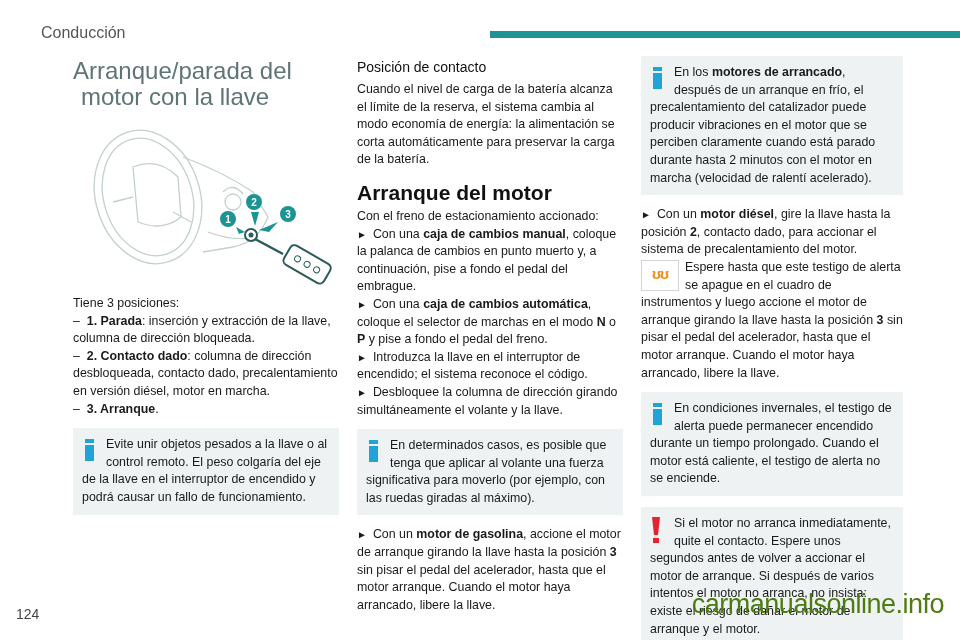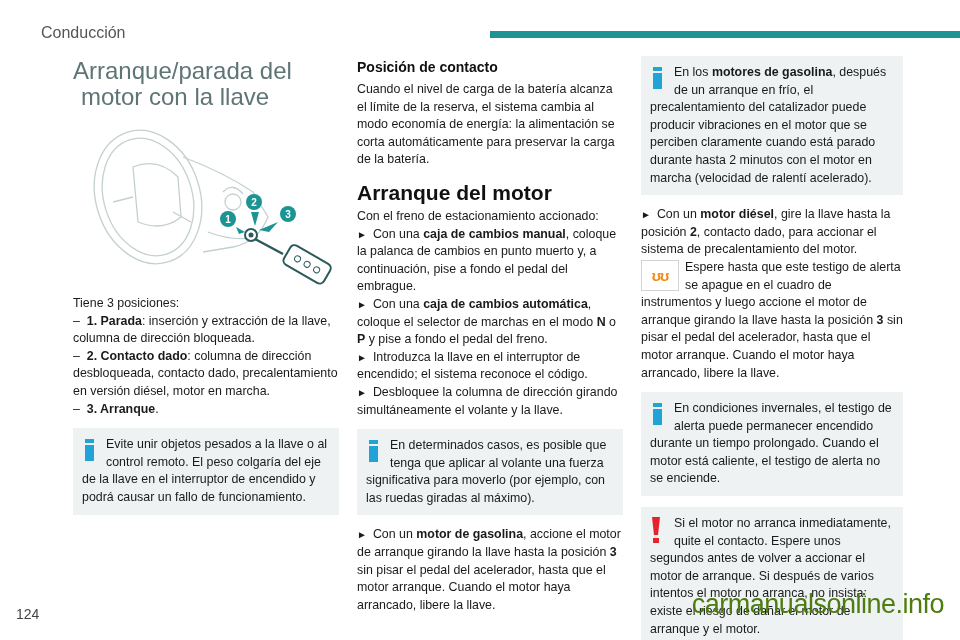--- a/index.html
+++ b/index.html
@@ -10,36 +10,36 @@
   .header-bar { position: absolute; left: 490px; top: 31px; width: 470px; height: 7px; background: #1c9493; }
 
   .col { position: absolute; top: 56px; }
   .col1 { left: 73px; width: 266px; }
   .col2 { left: 357px; width: 266px; }
   .col3 { left: 641px; width: 262px; }
 
   .h-main { font-size: 24px; line-height: 26px; color: #5f7475; font-weight: normal; margin-top: 2px; }
   .h-main .l2 { display: block; padding-left: 8px; }
   .h-sub { font-size: 19.5px; line-height: 25px; font-weight: bold; color: #111; margin-top: 17px; }
-  .h-sec { font-size: 14px; line-height: 18px; font-weight: bold; color: #111; }
+  .h-sec { font-size: 14px; line-height: 18px; font-weight: normal; color: #111; }
   .h-big { font-size: 21px; line-height: 24px; font-weight: bold; color: #111; margin-top: 12px; margin-bottom: 3px; }
 
   p { margin: 0; }
   b { font-weight: bold; }
 
   .figure { width: 266px; height: 165px; position: relative; margin: 12px 0 8px 0; }
 
   .note { background: #eef2f3; padding: 8px 10px 8px 9px; position: relative; margin: 10px 0 11px 0; }
   .note .ico { float: left; width: 22px; height: 30px; position: relative; margin-right: 2px; }
   .info-ico .dot { position: absolute; left: 3px; top: 3px; width: 9px; height: 4px; background: #21a3d8; }
   .info-ico .bar { position: absolute; left: 3px; top: 9px; width: 9px; height: 16px; background: #21a3d8; }
   .warn-ico .bar { position: absolute; left: 2px; top: 2px; width: 8px; height: 18px; background: #e5232e; clip-path: polygon(0 0, 100% 0, 75% 100%, 25% 100%); }
   .warn-ico .dot { position: absolute; left: 3px; top: 23px; width: 6px; height: 5px; background: #e5232e; }
 
-  .glow-box { float: left; width: 38px; height: 31px; border: 1px solid #cfd5d6; background: #fff; margin: 1px 6px 0 0; display: flex; align-items: center; justify-content: center; color: #f08a16; font-size: 15px; font-weight: bold; letter-spacing: -1px; }
+  .glow-box { float: left; width: 38px; height: 31px; border: 1px solid #cfd5d6; background: #fff; margin: 1px 6px 0 0; display: flex; align-items: center; justify-content: center; color: #f08a16; font-size: 15px; font-weight: bold; letter-spacing: -1px; font-family: Liberation Mono, monospace; }
 
   .arrow { font-size: 10px; display: inline-block; margin-right: 6px; }
 
   .page-num { position: absolute; left: 16px; top: 606px; font-size: 14px; color: #444; }
   .watermark { position: absolute; right: 16px; top: 596px; font-size: 27px; color: #4d7c0f; letter-spacing: -0.5px; }
 </style>
 </head>
 <body>
 
 <div class="header-section">Conducción</div>
@@ -139,21 +139,21 @@
     <span class="arrow">►</span><span>Con un </span><b>motor de gasolina</b><span>, accione el motor de arranque girando la llave hasta la posición </span><b>3</b><span> sin pisar el pedal del acelerador, hasta que el motor arranque. Cuando el motor haya arrancado, libere la llave.</span>
   </p>
 </div>
 
 <div class="col col3">
   <div class="note" style="margin-top:0;">
     <span class="ico info-ico">
         <span class="dot"></span>
         <span class="bar"></span>
       </span>
-    <span>En los </span><b>motores de gasolina</b><span>, después de un arranque en frío, el precalentamiento del catalizador puede producir vibraciones en el motor que se perciben claramente cuando está parado durante hasta 2 minutos con el motor en marcha (velocidad de ralentí acelerado).</span>
+    <span>En los </span><b>motores de arrancado</b><span>, después de un arranque en frío, el precalentamiento del catalizador puede producir vibraciones en el motor que se perciben claramente cuando está parado durante hasta 2 minutos con el motor en marcha (velocidad de ralentí acelerado).</span>
   </div>
 
   <p>
     <span class="arrow">►</span><span>Con un </span><b>motor diésel</b><span>, gire la llave hasta la posición </span><b>2</b><span>, contacto dado, para accionar el sistema de precalentamiento del motor.</span>
   </p>
   <p>
     <span class="glow-box">ʊʊ</span><span>Espere hasta que este testigo de alerta se apague en el cuadro de instrumentos y luego accione el motor de arranque girando la llave hasta la posición </span><b>3</b><span> sin pisar el pedal del acelerador, hasta que el motor arranque. Cuando el motor haya arrancado, libere la llave.</span>
   </p>
 
   <div class="note">

